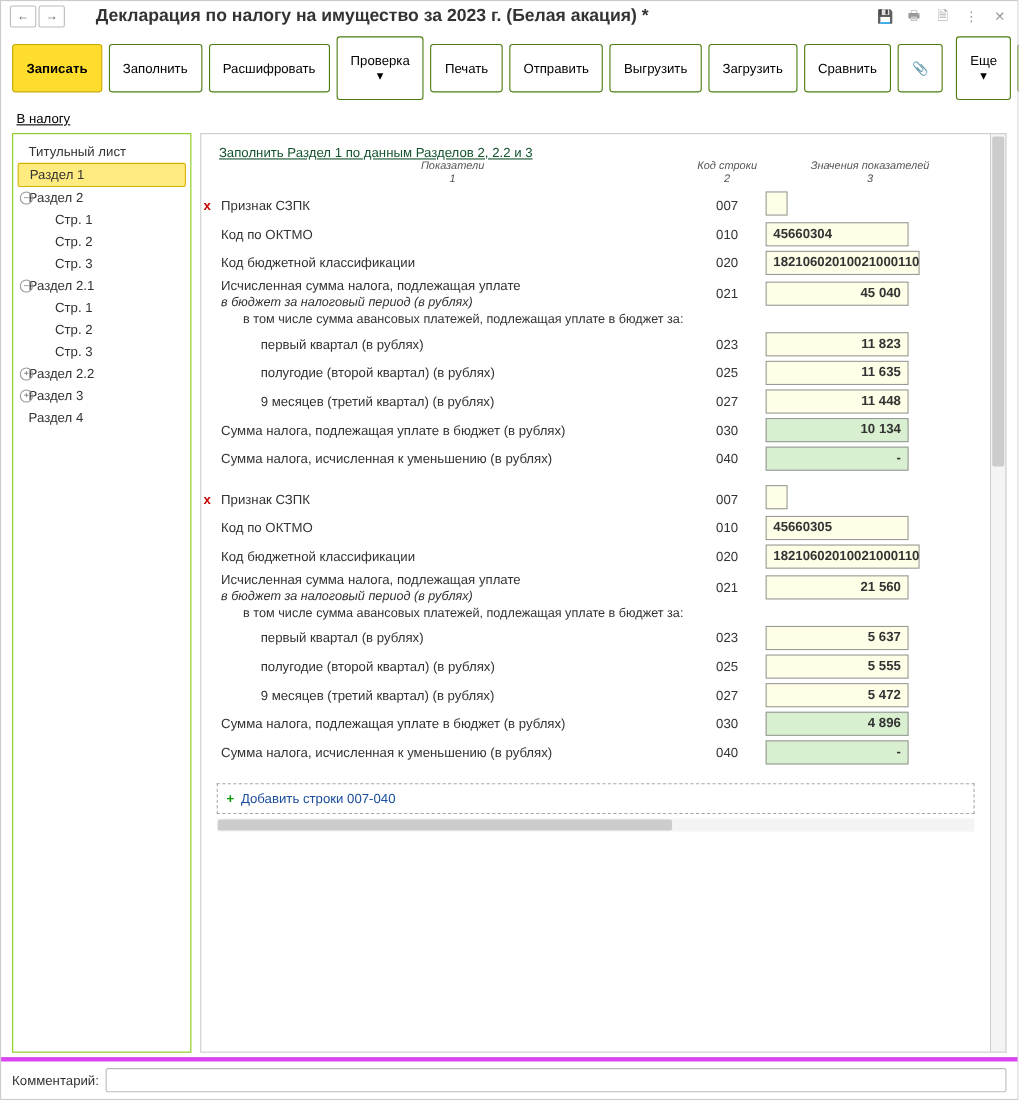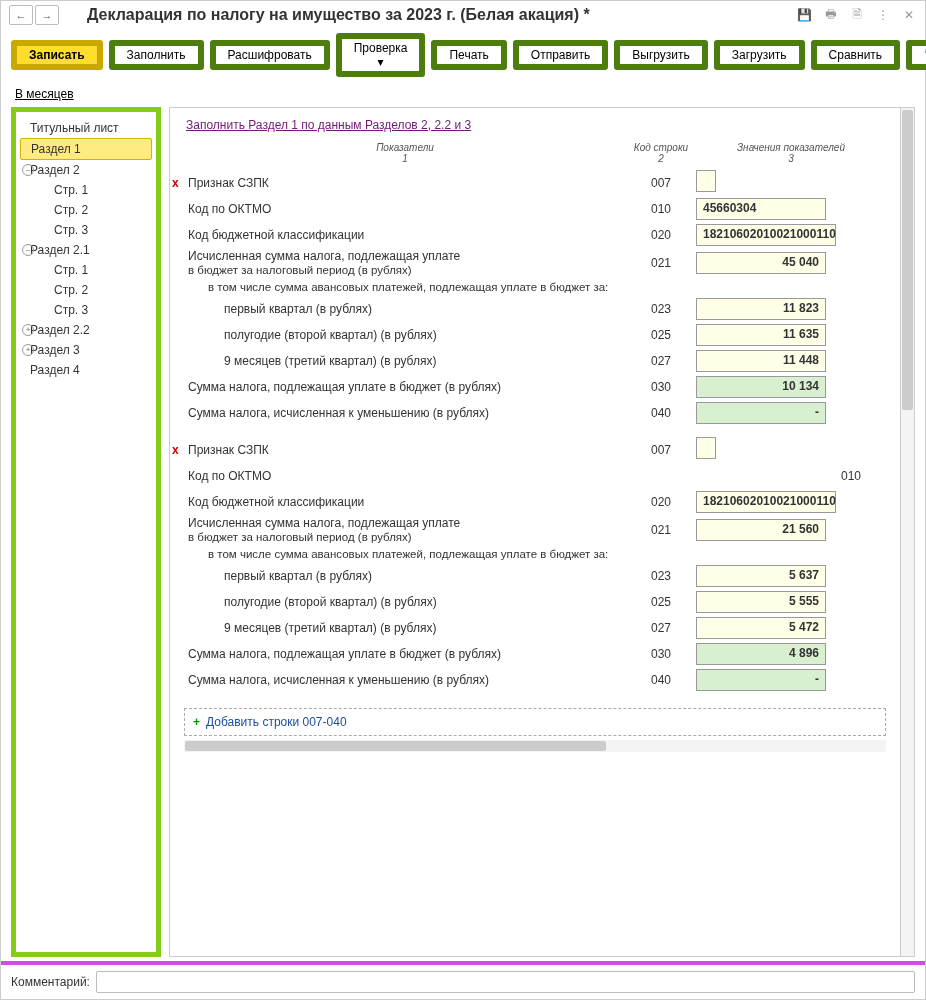--- a/index.html
+++ b/index.html
@@ -5,37 +5,37 @@
   * { box-sizing: border-box; margin: 0; padding: 0; }
   body { font-family: Arial, sans-serif; font-size: 12px; background: #fff; color: #333; }
   .window { display: flex; flex-direction: column; height: 1000px; width: 926px; border: 1px solid #ccc; }
   .titlebar { display: flex; align-items: center; padding: 4px 8px; gap: 8px; }
   .nav-buttons { display: flex; gap: 2px; }
   .nav-btn { width: 24px; height: 20px; border: 1px solid #bbb; background: #fff; border-radius: 2px; display:flex; align-items:center; justify-content:center; cursor:pointer; font-size: 11px; color:#555; }
   .title { font-size: 16px; font-weight: bold; flex: 1; margin-left: 20px; }
   .tb-icons { display: flex; gap: 10px; align-items: center; color:#999; }
   .tb-ic { width:16px; height:16px; display:flex; align-items:center; justify-content:center; cursor:pointer; }
   .toolbar { display: flex; gap: 6px; padding: 4px 10px; align-items:center; }
-  .btn { border: 6px solid #4d7c0f; background: #fff; padding: 2px 12px; border-radius: 3px; cursor: pointer; font-size: 12px; }
+  .btn { border: 1px solid #4d7c0f; background: #fff; padding: 14px 12px; border-radius: 3px; cursor: pointer; font-size: 12px; }
   .btn-primary { background: #ffdd2d; border-color: #c9a800; font-weight: bold; }
   .status-row { padding: 6px 14px; }
   .status-link { text-decoration: underline; color: #000; }
   .body { display: flex; flex: 1; overflow: hidden; padding: 0 10px 4px 10px; gap: 8px; }
-  .sidebar { width: 150px; border: 5px solid #84cc16; padding: 6px 4px; overflow-y:auto; }
+  .sidebar { width: 163px; border: 1px solid #84cc16; padding: 6px 4px; overflow-y:auto; }
   .tree-item { padding: 3px 6px 3px 18px; cursor: pointer; position: relative; }
   .tree-item.top { padding-left: 10px; }
   .tree-item.selected { background: #ffeb80; border: 1px solid #d6b200; border-radius:2px; }
   .tree-toggle { position:absolute; left:2px; top:4px; width:12px; height:12px; border:1px solid #999; border-radius:50%; font-size:8px; line-height:10px; text-align:center; color:#666; }
   .tree-child { padding-left: 34px; }
   .content-wrap { flex:1; display:flex; }
   .content { flex: 1; border: 1px solid #ccc; padding: 10px 14px; overflow: auto; position:relative; }
   .vscroll { width:14px; border:1px solid #ccc; border-left:none; background:#f4f4f4; position:relative; }
   .vscroll-thumb { position:absolute; left:1px; right:1px; top:2px; height:300px; background:#ccc; border-radius:2px; }
   .section-title { text-align: center; font-weight: bold; margin-bottom: 8px; font-size: 12px; }
-  .fill-link { color: #701a75; text-decoration: underline; display: block; margin-bottom: 10px; margin-left: 2px; cursor:pointer; }
+  .fill-link { color: #14532d; text-decoration: underline; display: block; margin-left: 2px; cursor:pointer; }
   .headers { display: flex; font-style: italic; color: #555; font-size: 10px; margin-bottom: 6px; }
   .col-ind { flex: 1; text-align: center; }
   .col-code { width: 70px; text-align: center; }
   .col-val { width: 190px; text-align: center; }
   .row { display: flex; align-items: center; min-height: 24px; margin-bottom: 2px; }
   .row-label { flex: 1; padding-left: 4px; position:relative; }
   .row-label.indent2 { padding-left: 40px; }
   .row-code { width: 70px; text-align: center; }
   .row-val { width: 190px; }
   .del-x { color: #c00; font-weight: bold; position:absolute; left:-12px; cursor:pointer; }
@@ -44,21 +44,21 @@
   .field.wide { width: 140px; }
   .field.num { text-align: right; font-weight: bold; }
   .field.green { background: #d8f0d0; }
   .field.dash { color:#333; }
   .subhead { margin: 4px 0 4px 24px; font-size:11.5px; }
   .add-row { border: 1px dashed #aaa; padding: 6px 8px; margin-top: 16px; display:flex; align-items:center; gap:6px; }
   .add-plus { color: #090; font-weight: bold; }
   .add-link { color: #1a4d9c; cursor:pointer; }
   .footer { display: flex; align-items: center; padding: 6px 10px; gap: 6px; border-top:4px solid #d946ef; }
   .footer input { flex: 1; border: 1px solid #bbb; height: 22px; padding: 2px 6px; border-radius:2px; }
-  .second-line { font-size:11.5px; color:#333; }
+  .second-line { font-size:11.5px; color:#333;font-style:italic; }
   .spacer { flex:1; }
   .block2 { margin-top:12px; }
   .hscroll { height:12px; margin-top:4px; background:#f4f4f4; display:flex; }
   .hscroll-thumb { width:60%; background:#ccc; border-radius:2px; margin:1px; }
 </style>
 </head>
 <body>
 
 <div class="window">
   <div class="titlebar">
@@ -86,21 +86,21 @@
     <button class="btn">Выгрузить</button>
     <button class="btn">Загрузить</button>
     <button class="btn">Сравнить</button>
     <button class="btn">📎</button>
     <div class="spacer"></div>
     <button class="btn"><span>Еще</span> ▾</button>
     <button class="btn">?</button>
   </div>
 
   <div class="status-row">
-    <span class="status-link">В месяцев</span>
+    <span class="status-link">В налогу</span>
   </div>
 
   <div class="body">
     <div class="sidebar">
       <div class="tree-item top">Титульный лист</div>
       <div class="tree-item top selected">Раздел 1</div>
       <div class="tree-item top"><span class="tree-toggle">–</span><span>Раздел 2</span></div>
       <div class="tree-item tree-child">Стр. 1</div>
       <div class="tree-item tree-child">Стр. 2</div>
       <div class="tree-item tree-child">Стр. 3</div>
@@ -172,20 +172,21 @@
 
       <div class="block2">
       <div class="row">
               <div class="row-label"><span class="del-x">х</span><span>Признак СЗПК</span></div>
               <div class="row-code">007</div>
               <div class="row-val"><span class="field small"></span></div>
             </div>
       <div class="row">
               <div class="row-label">Код по ОКТМО</div>
               <div class="row-code">010</div>
+              <div class="row-val"><span class="field" style="font-weight:bold">45660305</span></div>
             </div>
       <div class="row">
               <div class="row-label">Код бюджетной классификации</div>
               <div class="row-code">020</div>
               <div class="row-val"><span class="field wide" style="font-weight:bold">18210602010021000110</span></div>
             </div>
       <div class="row">
               <div class="row-label"><span>Исчисленная сумма налога, подлежащая уплате</span><br><span class="second-line">в бюджет за налоговый период (в рублях)</span></div>
               <div class="row-code">021</div>
               <div class="row-val"><span class="field num">21 560</span></div>

